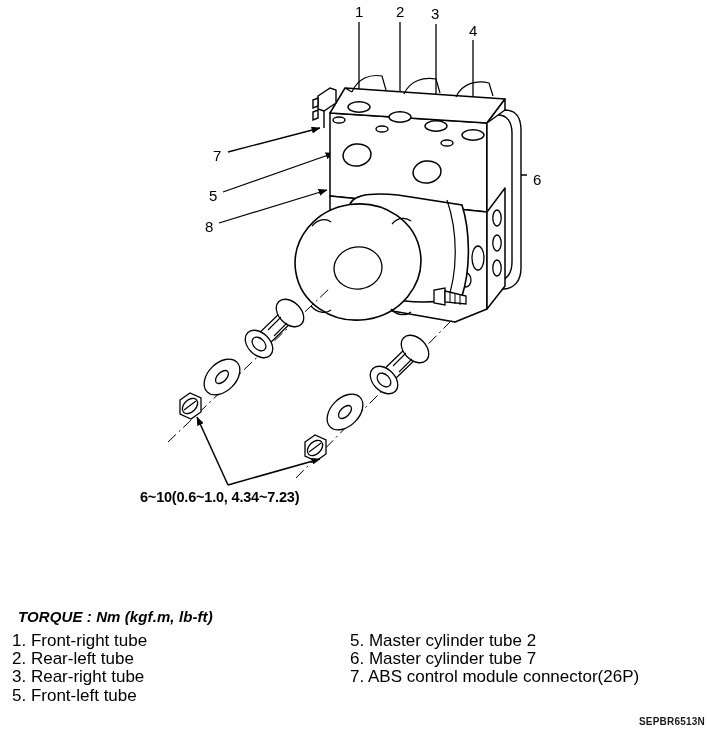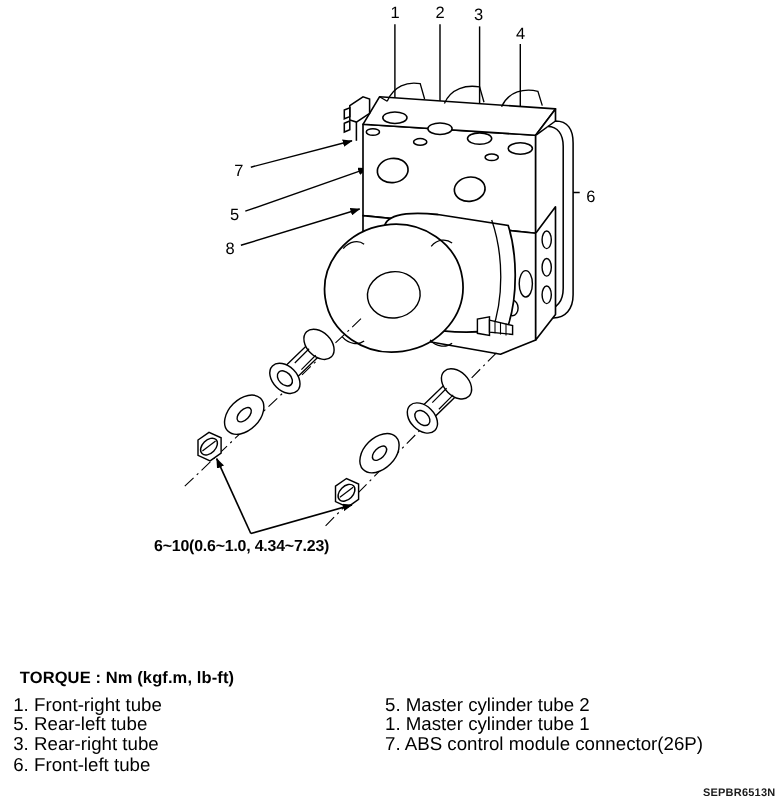--- a/index.html
+++ b/index.html
@@ -44,20 +44,21 @@
   }
   #torque-header {
     position: absolute;
     left: 18px;
     top: 608px;
     font-family: "Liberation Sans", sans-serif;
     font-size: 15px;
     font-weight: bold;
     letter-spacing: 0.1px;
     white-space: nowrap;
+    font-style: italic;
   }
   .legend-col {
     position: absolute;
     font-family: "Liberation Sans", sans-serif;
     font-size: 17px;
     line-height: 18.2px;
   }
   #legend-left  { left: 12px;  top: 632px; }
   #legend-right { left: 350px; top: 632px; }
   .legend-item { white-space: nowrap; }
@@ -227,28 +228,28 @@
     <path d="M324,111 L324,128" fill="none"></path>
   </g>
 </svg>
 
 <div id="torque-value">6~10(0.6~1.0, 4.34~7.23)</div>
 
 <div id="torque-header">TORQUE : Nm (kgf.m, lb-ft)</div>
 
 <div class="legend-col" id="legend-left">
   <div class="legend-item">1. Front-right tube</div>
-  <div class="legend-item">5. Rear-left tube</div>
+  <div class="legend-item">2. Rear-left tube</div>
   <div class="legend-item">3. Rear-right tube</div>
-  <div class="legend-item">6. Front-left tube</div>
+  <div class="legend-item">5. Front-left tube</div>
 </div>
 
 <div class="legend-col" id="legend-right">
   <div class="legend-item">5. Master cylinder tube 2</div>
-  <div class="legend-item">1. Master cylinder tube 1</div>
+  <div class="legend-item">6. Master cylinder tube 7</div>
   <div class="legend-item">7. ABS control module connector(26P)</div>
 </div>
 
 <div id="sheet-code">SEPBR6513N</div>
 
 <div id="callout-layer">
     <div class="callout-num" style="left: 355px; top: 4px;">1</div>
     <div class="callout-num" style="left: 396px; top: 4px;">2</div>
     <div class="callout-num" style="left: 431px; top: 6px;">3</div>
     <div class="callout-num" style="left: 469px; top: 23px;">4</div>

